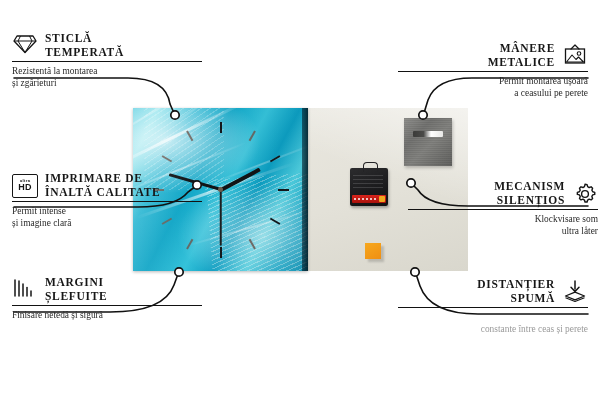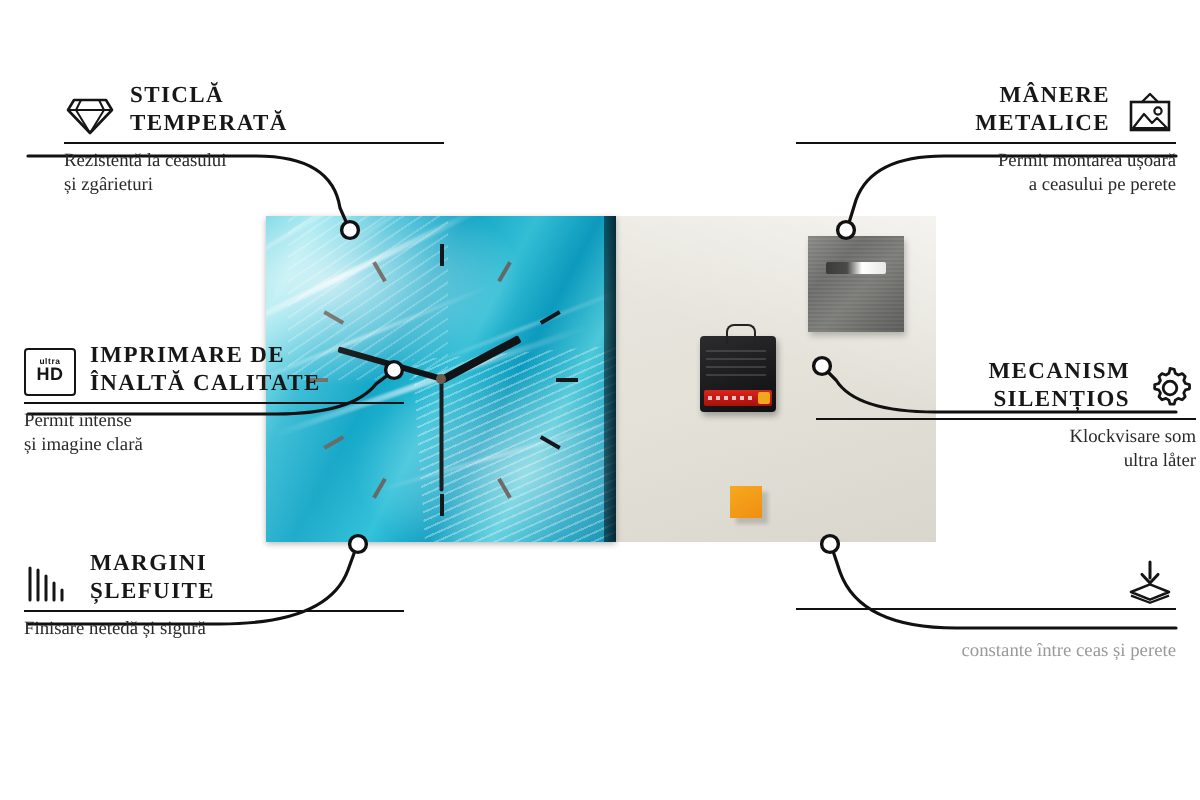--- a/index.html
+++ b/index.html
@@ -304,21 +304,21 @@
     line-height: 1.28;
   }
   .feature-desc .line2.faded { color: #9a9a9a; margin-top: 36px; }
 
   
   .ficon {
     flex: 0 0 auto;
     width: 26px;
     height: 24px;
     display: flex;
-    align-items: flex-end;
+    align-items: flex-start;
     justify-content: center;
     color: #151515;
   }
   .ficon svg { display: block; }
 
   .hd-badge {
     width: 24px;
     height: 22px;
     border: 1.3px solid #151515;
     border-radius: 2px;
@@ -338,21 +338,21 @@
   .hd-main {
     font-family: "Liberation Sans", sans-serif;
     font-size: 9px;
     font-weight: bold;
     letter-spacing: 0.2px;
     color: #151515;
     margin-top: 0.5px;
   }
 
   
-  #f-glass   { left: 12px;  top: 42px; margin-left: 20px;  }
+  #f-glass   { left: 12px;  top: 32px;  }
   #f-print   { left: 12px;  top: 172px; }
   #f-edges   { left: 12px;  top: 276px; }
   
   #f-handles { left: 398px; top: 42px;  }
   #f-mech    { left: 408px; top: 180px; }
   #f-spacer  { left: 398px; top: 278px; }
 </style>
 </head>
 <body>
 
@@ -451,21 +451,21 @@
           <path d="M1 7 H23 M7.5 2 L5 7 L12 18.5 M16.5 2 L19 7 L12 18.5" fill="none" stroke="#151515" stroke-width="1"></path>
         </svg>
       </span>
       <span class="feature-title">
         <span>STICLĂ</span><br>
         <span>TEMPERATĂ</span>
       </span>
     </div>
     <div class="feature-rule"></div>
     <div class="feature-desc">
-      <span class="line1">Rezistentă la ceasului</span><br>
+      <span class="line1">Rezistentă la montarea</span><br>
       <span class="line2">și zgârieturi</span>
     </div>
   </div>
 
   <div class="feature left" id="f-print">
     <div class="feature-head">
       <span class="ficon">
         <span class="hd-badge">
           <span class="hd-ultra">ultra</span>
           <span class="hd-main">HD</span>
@@ -551,20 +551,24 @@
 
   <div class="feature right" id="f-spacer">
     <div class="feature-head">
       <span class="ficon">
         <svg width="24" height="22" viewBox="0 0 24 22">
           <path d="M12 1 L12 9 M12 11.5 L8 7.2 M12 11.5 L16 7.2" fill="none" stroke="#151515" stroke-width="1.5" stroke-linecap="round" stroke-linejoin="round"></path>
           <path d="M12 12.2 L21.5 16 L12 19.8 L2.5 16 Z" fill="none" stroke="#151515" stroke-width="1.3" stroke-linejoin="round"></path>
           <path d="M2.5 17.8 L12 21.4 L21.5 17.8" fill="none" stroke="#151515" stroke-width="1.1" stroke-linejoin="round"></path>
         </svg>
       </span>
+      <span class="feature-title">
+        <span>DISTANȚIER</span><br>
+        <span>SPUMĂ</span>
+      </span>
     </div>
     <div class="feature-rule"></div>
     <div class="feature-desc">
       <br>
       <span class="line2 faded">constante între ceas și perete</span>
     </div>
   </div>
 
 </div>
 

